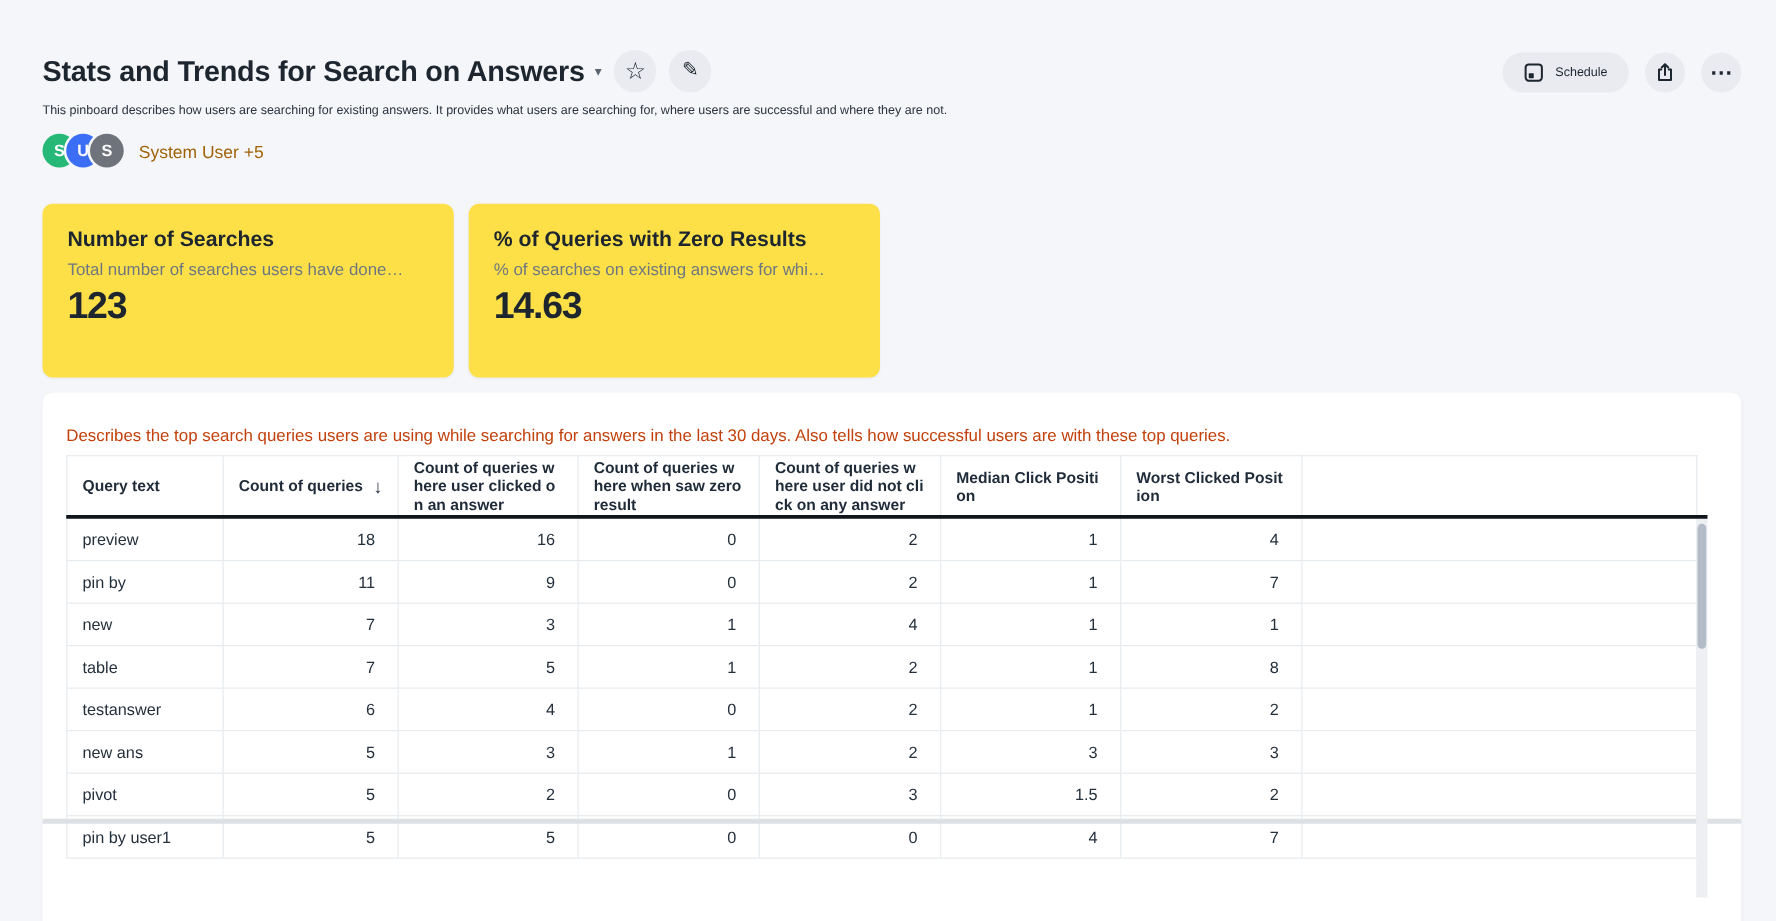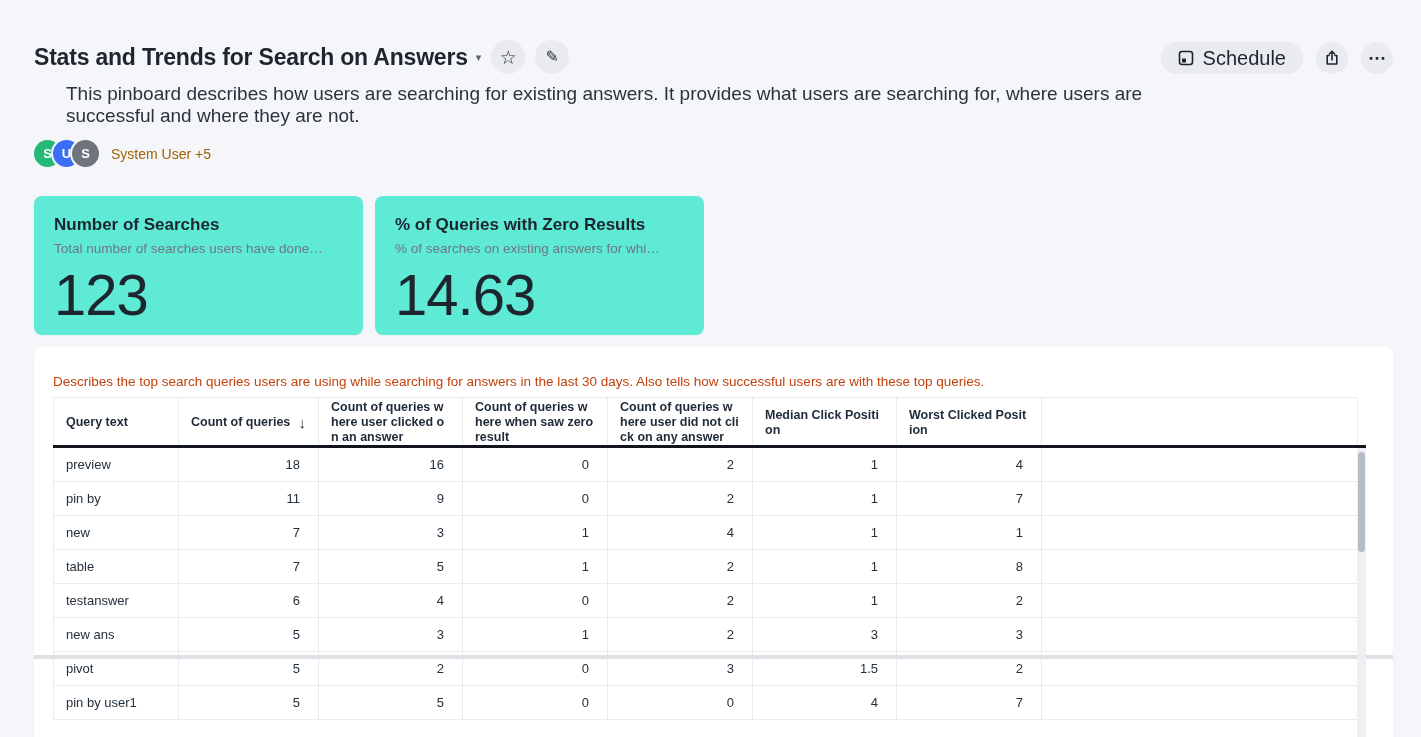--- a/index.html
+++ b/index.html
@@ -15,48 +15,48 @@
   .topbar { display:flex; justify-content:space-between; padding:40px 28px 0 34px; }
   .title-row { display:flex; align-items:center; gap:10px; }
   .pb-title { font-size:23px; font-weight:700; letter-spacing:-0.2px; color:#1d252f; }
   .title-caret { font-size:11px; color:#5a6470; margin-left:-2px; cursor:pointer; }
   .icon-circle-btn {
     width:34px; height:34px; border-radius:50%;
     background:#e9ebf0; border:none; cursor:pointer;
     display:flex; align-items:center; justify-content:center;
     font-size:18px; color:#1d252f; line-height:1;
   }
-  .pb-desc { font-size:19px; color:#2a333e; margin-top:9px; max-width:1140px;margin-left:32px; }
+  .pb-desc { font-size:10px; color:#2a333e; margin-top:9px; max-width:1140px; }
   .authors { display:flex; align-items:center; margin-top:13px; }
   .avatar {
     width:27px; height:27px; border-radius:50%;
     display:flex; align-items:center; justify-content:center;
     color:#fff; font-size:13px; font-weight:700;
     box-shadow:0 0 0 2px #f5f6f9; cursor:pointer;
   }
   .avatar + .avatar { margin-left:-8px; }
   .authors-label { margin-left:12px; font-size:14px; color:#a16207; }
 
   .topbar-actions { display:flex; align-items:flex-start; gap:13px; padding-top:2px; }
   .schedule-btn {
     height:32px; border-radius:16px; background:#e9ebf0; border:none; cursor:pointer;
     display:flex; align-items:center; gap:9px; padding:0 17px;
-    font-family:inherit; font-size:20px; color:#1d252f;
+    font-family:inherit; font-size:10px; color:#1d252f;
   }
   .svg-icon { display:block; }
 
   
   .kpi-row { display:flex; gap:12px; margin:29px 0 0 34px; }
   .kpi-card {
-    width:329px; height:139px; background:#5eead4; border-radius:8px;
+    width:329px; height:139px; background:#fde047; border-radius:8px;
     box-shadow:0 1px 2px rgba(20,30,40,.05); padding:19px 20px;
   }
   .kpi-title { font-size:17px; font-weight:600; color:#1d252f; }
   .kpi-sub { font-size:13.5px; color:#6e7781; margin-top:6px; white-space:nowrap; overflow:hidden; }
-  .kpi-value { font-size:58px; font-weight:400; letter-spacing:-1px; color:#1d252f; margin-top:5px; }
+  .kpi-value { font-size:30px; font-weight:700; letter-spacing:-1px; color:#1d252f; margin-top:5px; }
 
   
   .table-card {
     position:relative; width:1359px; height:600px;
     background:#fff; border-radius:8px; box-shadow:0 1px 2px rgba(20,30,40,.05);
     margin:12px 0 0 34px; padding:21px 19px 0 19px;
   }
   .tbl-title { font-size:17px; font-weight:600; color:#1d252f; }
   .tbl-desc { font-size:13.5px; color:#c2410c; margin-top:6px; }
 

